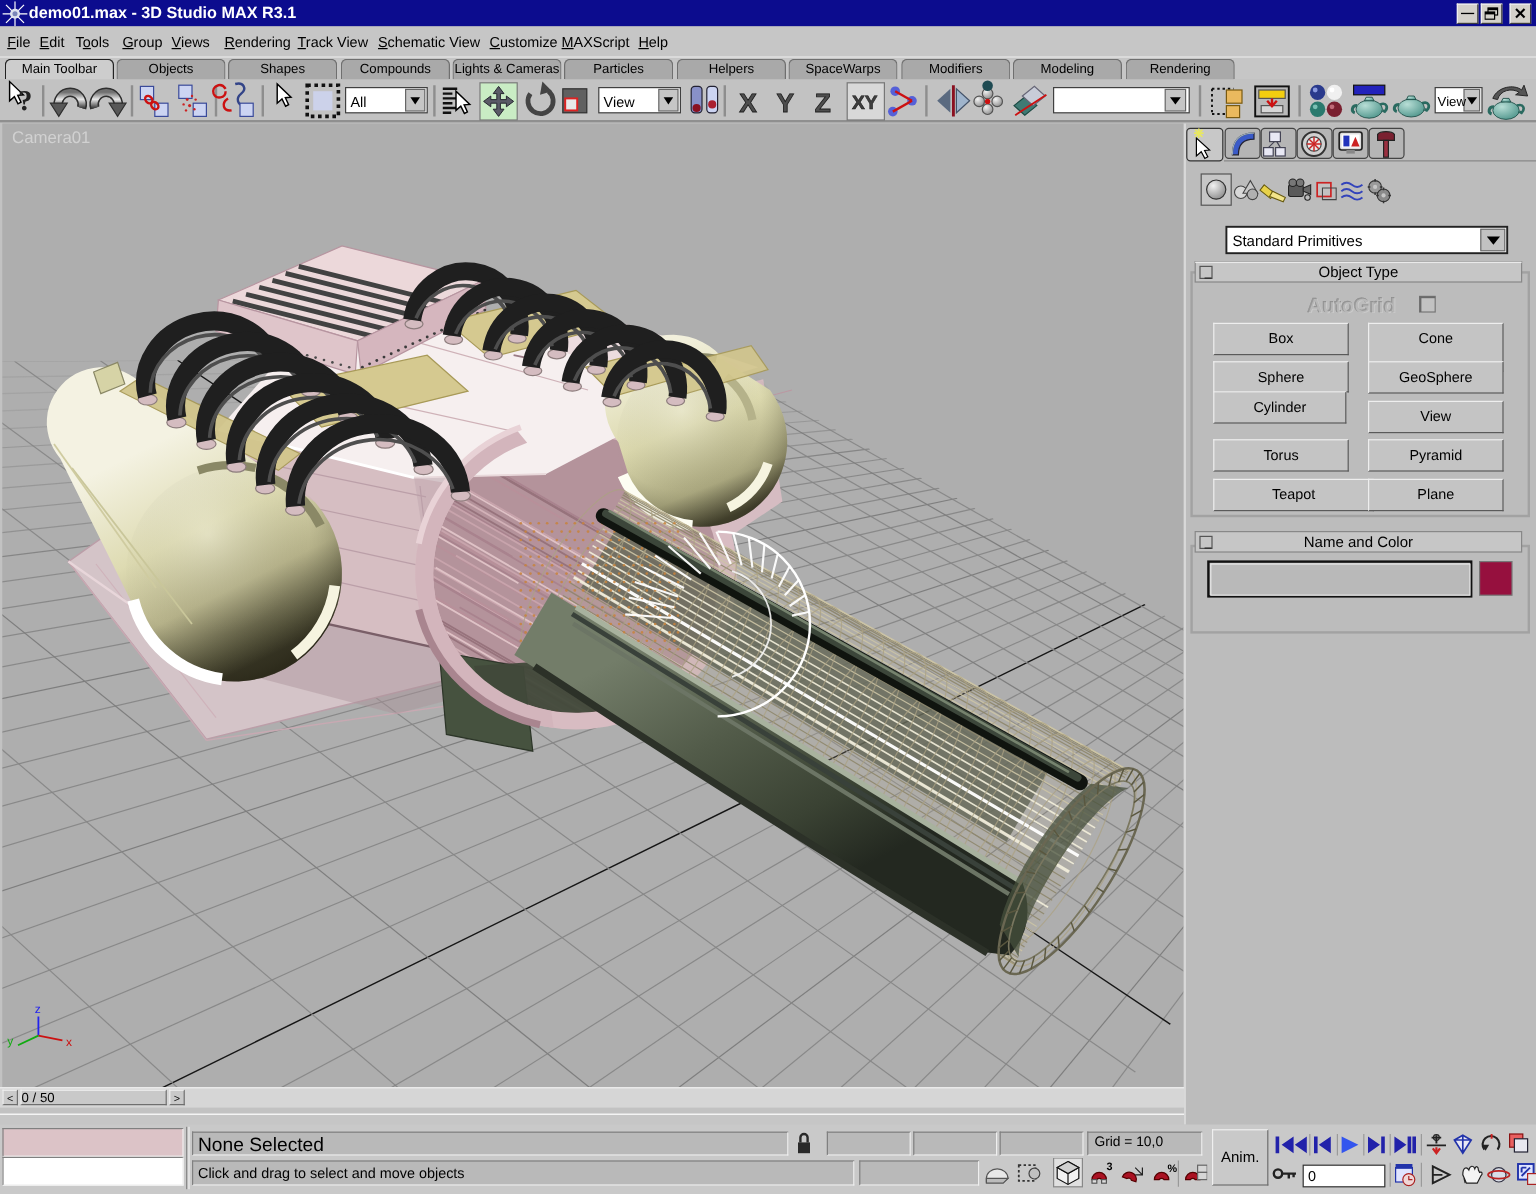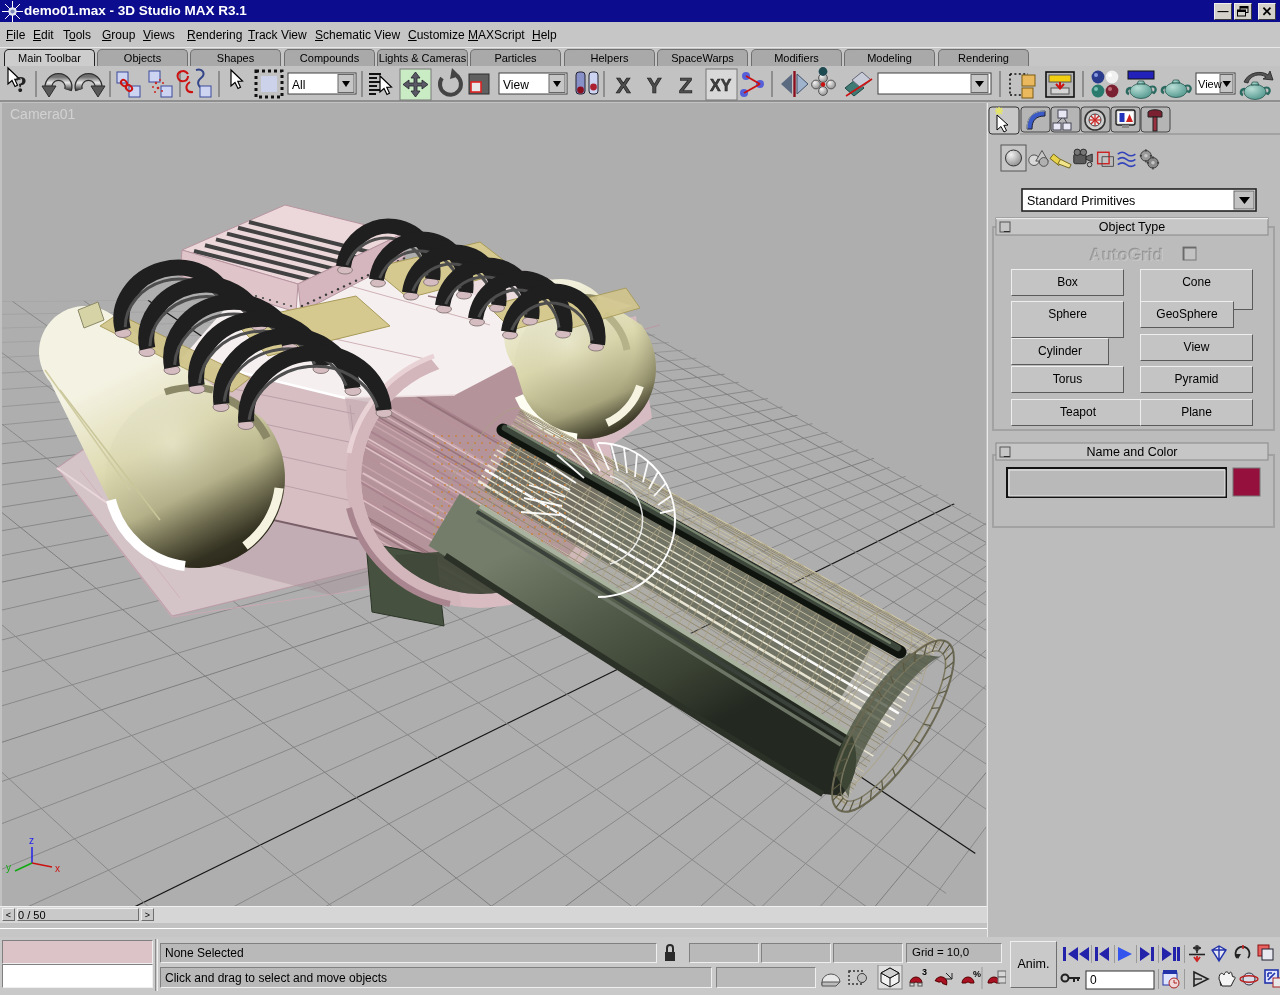--- a/index.html
+++ b/index.html
@@ -1063,21 +1063,21 @@
 
   <div class="abs" id="timerow"></div>
   <div class="abs raised" style="left:2px;top:908px;width:13px;height:13px;font-size:9px;text-align:center;line-height:12px">&lt;</div>
   <div class="abs raised" style="left:17px;top:908px;width:122px;height:13px;font-size:11px;line-height:13px">0 / 50</div>
   <div class="abs raised" style="left:141px;top:908px;width:13px;height:13px;font-size:9px;text-align:center;line-height:12px">&gt;</div>
   <div class="abs" id="trackstrip"></div>
   <div class="abs" id="bottombar"></div>
   <div class="abs sunk" style="left:2px;top:940px;width:151px;height:24px;background:#dcc3c7"></div>
   <div class="abs sunk" style="left:2px;top:964px;width:151px;height:24px;background:#ffffff"></div>
   <div class="abs" style="left:155px;top:939px;width:3px;height:52px;border-left:1px solid #8a8a8a;border-right:1px solid #efefef"></div>
-  <div class="abs sunk" style="left:160px;top:943px;width:497px;height:20px;font-size:12px;color:#000;padding:2px 0 0 4px">None Selected</div>
+  <div class="abs sunk" style="left:160px;top:943px;width:497px;height:20px;font-size:16px;color:#000;padding:2px 0 0 4px">None Selected</div>
   <div class="abs sunk" style="left:160px;top:967px;width:552px;height:21px;font-size:12px;color:#000;padding:3px 0 4px 4px">Click and drag to select and move objects</div>
   <div class="abs sunk" style="left:716px;top:967px;width:100px;height:21px"></div>
   <svg class="abs" style="left:660px;top:943px" width="20" height="20" viewBox="0 0 20 20">
     <rect x="5" y="9" width="10" height="9" fill="#2a2a2a"></rect>
     <path d="M 7 9 L 7 5 A 3 3 0 0 1 13 5 L 13 9" fill="none" stroke="#2a2a2a" stroke-width="2"></path>
   </svg>
   <div class="abs sunk" style="left:689px;top:943px;width:70px;height:20px"></div>
   <div class="abs sunk" style="left:761px;top:943px;width:70px;height:20px"></div>
   <div class="abs sunk" style="left:833px;top:943px;width:70px;height:20px"></div>
   <div class="abs sunk" style="left:906px;top:943px;width:96px;height:20px;font-size:11.5px;padding:2px 0 0 5px">Grid = 10,0</div>
@@ -1315,21 +1315,21 @@
       <rect x="13" y="344" width="10" height="10" fill="#c6c6c6" stroke="#555"></rect>
       <text x="17" y="352" font-size="10" fill="#000">_</text>
       <text x="145" y="353" font-size="12.5" fill="#000" text-anchor="middle">Name and Color</text>
       <rect x="20" y="365" width="219" height="29" fill="#b9b9b9" stroke="#111" stroke-width="2"></rect>
       <rect x="22" y="367" width="216" height="26" fill="#b9b9b9" stroke="#e9e9e9" stroke-width="1"></rect>
       <rect x="246" y="365" width="27" height="28" fill="#96103e" stroke="#777"></rect>
     </g>
   </svg>
   <div class="abs btn3d" style="left:1011px;top:269px;width:113px;height:27px;line-height:25px">Box</div>
   <div class="abs btn3d" style="left:1140px;top:269px;width:113px;height:41px;line-height:25px">Cone</div>
-  <div class="abs btn3d" style="left:1011px;top:301px;width:113px;height:37px;line-height:25px">Sphere</div>
-  <div class="abs btn3d" style="left:1140px;top:301px;width:94px;height:27px;line-height:25px">GeoSphere</div>
-  <div class="abs btn3d" style="left:1011px;top:338px;width:98px;height:27px;line-height:25px">Cylinder</div>
+  <div class="abs btn3d" style="left:1011px;top:301px;width:113px;height:26px;line-height:25px">Sphere</div>
+  <div class="abs btn3d" style="left:1140px;top:301px;width:113px;height:27px;line-height:25px">GeoSphere</div>
+  <div class="abs btn3d" style="left:1011px;top:326px;width:111px;height:27px;line-height:25px">Cylinder</div>
   <div class="abs btn3d" style="left:1140px;top:334px;width:113px;height:27px;line-height:25px">View</div>
   <div class="abs btn3d" style="left:1011px;top:366px;width:113px;height:27px;line-height:25px">Torus</div>
   <div class="abs btn3d" style="left:1140px;top:366px;width:113px;height:27px;line-height:25px">Pyramid</div>
   <div class="abs btn3d" style="left:1011px;top:399px;width:134px;height:27px;line-height:25px">Teapot</div>
   <div class="abs btn3d" style="left:1140px;top:399px;width:113px;height:27px;line-height:25px">Plane</div>
 </div>
 
 </body></html>

